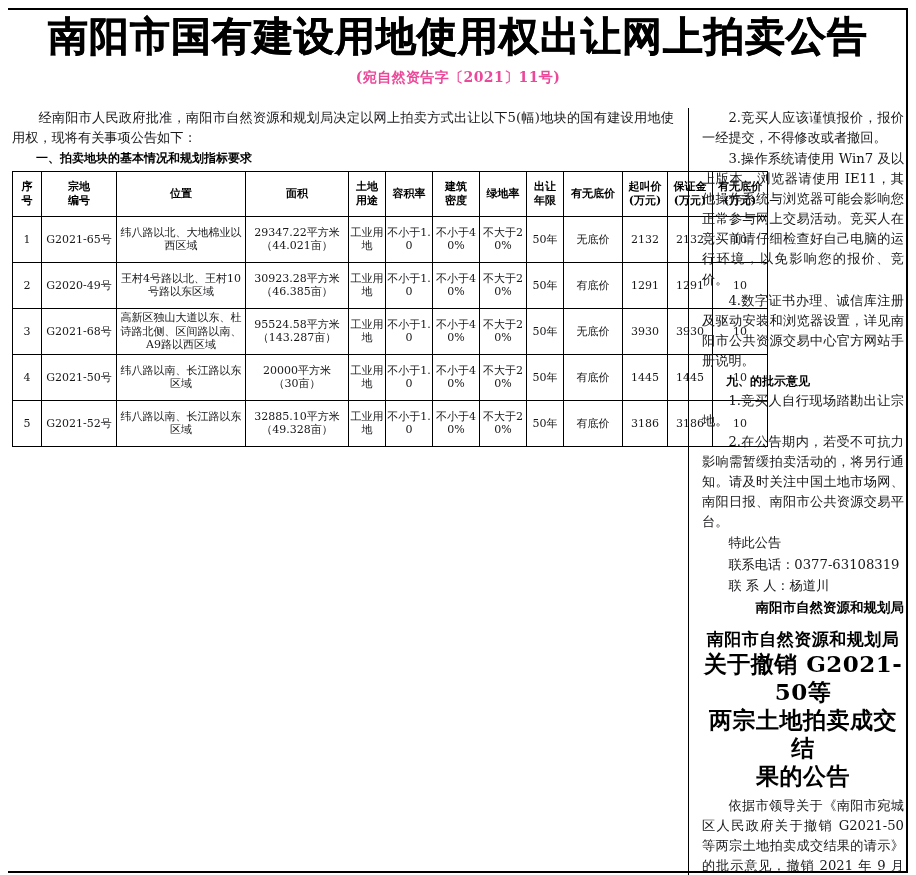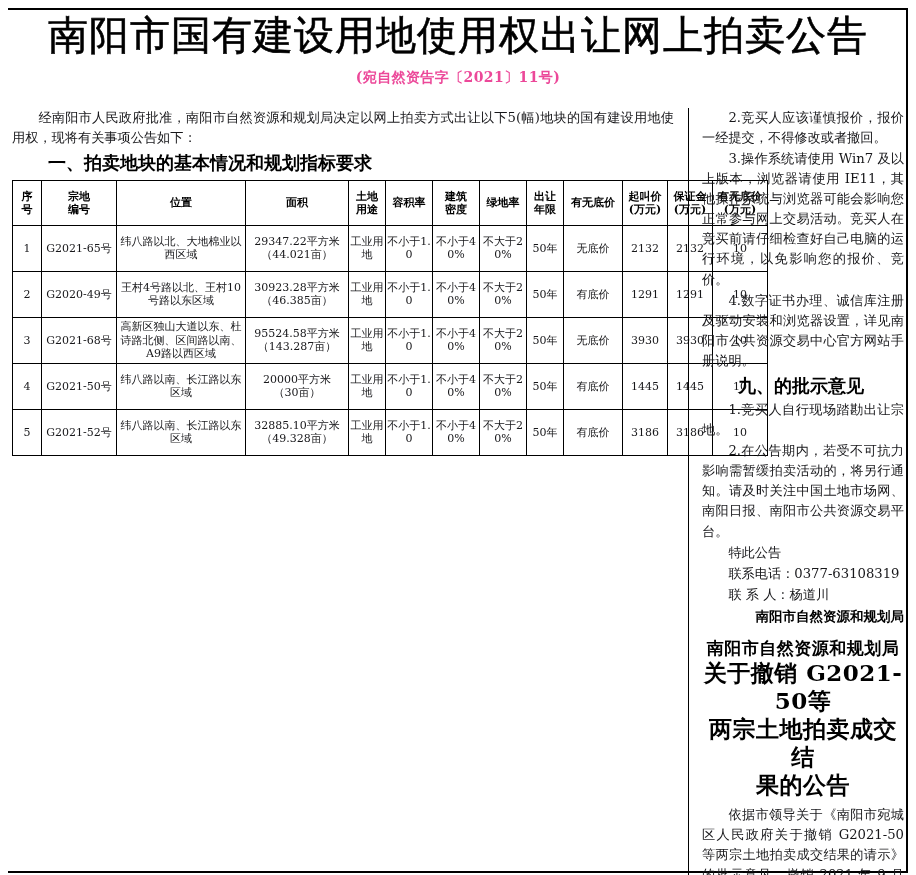--- a/index.html
+++ b/index.html
@@ -42,21 +42,21 @@
   }
 
   
   .masthead {
     position: absolute;
     left: 0; right: 0; top: 14px;
     text-align: center;
   }
   .doc-title {
     font-family: "DejaVu Serif", "Liberation Serif", serif;
-    font-weight: normal;
+    font-weight: bold;
     font-size: 40px;
     letter-spacing: 1px;
     line-height: 1.08;
     color: #000;
     margin: 0;
     padding: 0 16px;
     -webkit-text-stroke: 0.6px #000;
   }
   .doc-number {
     margin-top: 12px;
@@ -90,21 +90,21 @@
     margin: 0 0 1px 0;
     font-size: 13.2px;
     line-height: 1.52;
     text-align: justify;
     text-justify: inter-ideograph;
     text-indent: 2em;
     color: #17171a;
   }
   p.head {
     margin: 1px 0 1px 0;
-    font-size: 18px;
+    font-size: 12px;
     line-height: 1.52;
     font-weight: bold;
     text-indent: 2em;
     color: #000;
   }
   .intro p.para { font-size: 13.2px; line-height: 1.5; }
 
   
   table.lots {
     border-collapse: collapse;

